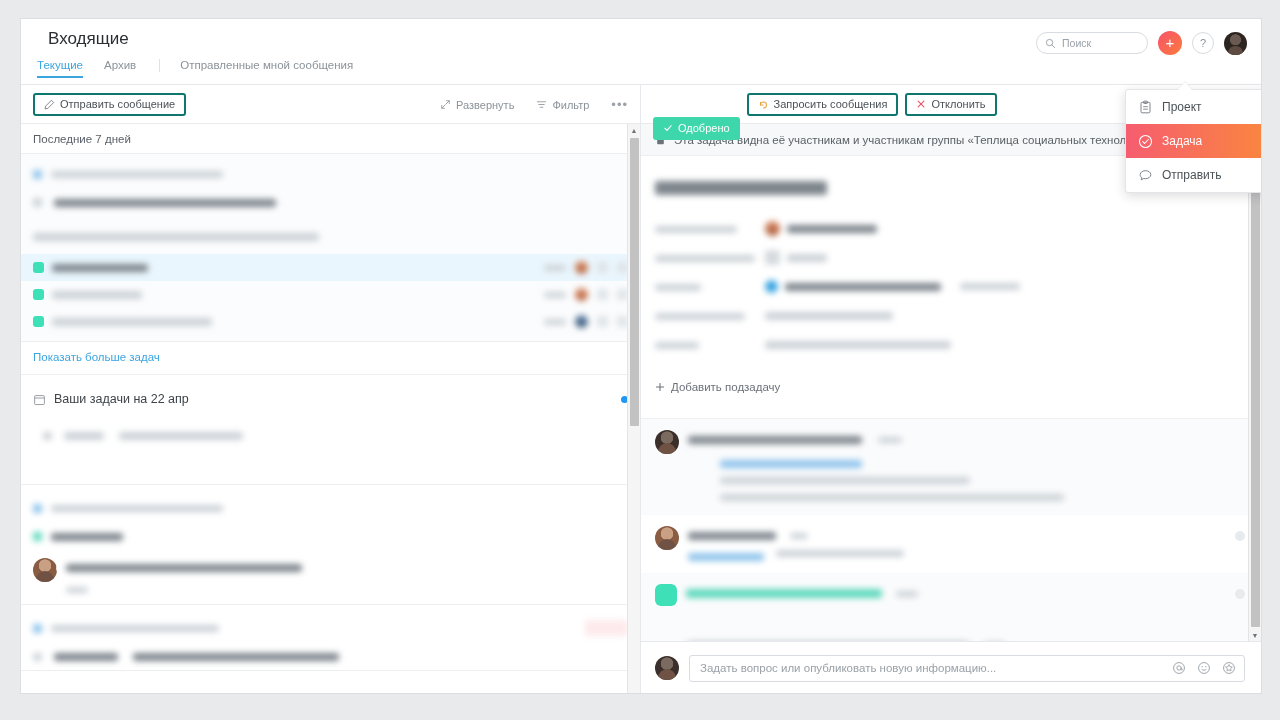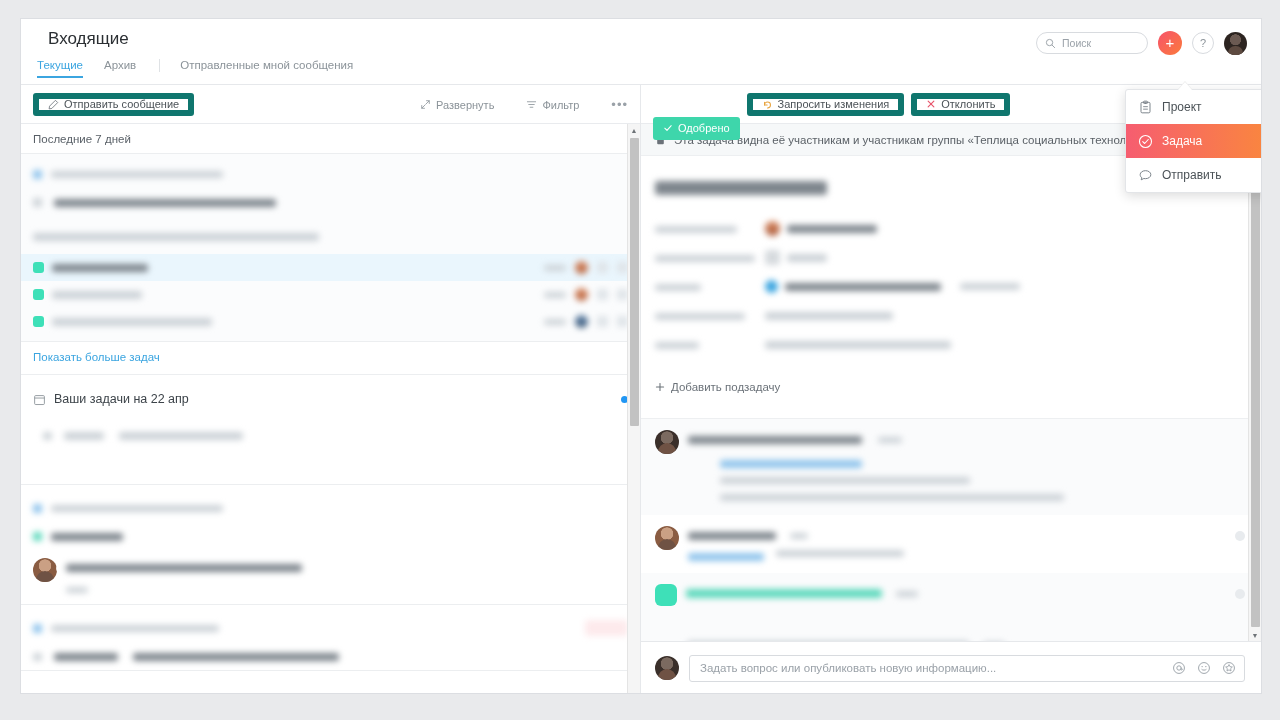--- a/index.html
+++ b/index.html
@@ -115,28 +115,28 @@
   }
   .right-pane { flex: 1; position: relative; background: #fff; }
 
   
   .l-toolbar {
     height: 39px; border-bottom: 1px solid #e9ebee;
     display: flex; align-items: center; padding: 0 12px;
     position: relative;
   }
   .btn-outline {
-    height: 23px; border: 6px solid #0f766e; border-radius: 3px;
+    height: 23px; border: 2px solid #0f766e; border-radius: 3px;
     display: inline-flex; align-items: center; gap: 5px;
     padding: 0 9px; font-size: 11px; color: #4b5257;
     background: #fff; cursor: pointer; white-space: nowrap;
   }
   .l-tools-right {
     position: absolute; right: 12px; top: 0; height: 39px;
-    display: flex; align-items: center; gap: 32px;
+    display: flex; align-items: center; gap: 22px;
   }
   .tool-link {
     display: inline-flex; align-items: center; gap: 5px;
     font-size: 11px; color: #8b9399; cursor: pointer; white-space: nowrap;
   }
   .dots { font-size: 13px; color: #9aa1a8; letter-spacing: 1px; cursor: pointer; }
 
   
   .list { position: absolute; top: 39px; left: 0; right: 0; bottom: 0; overflow: hidden; }
   .sec-head {
@@ -483,21 +483,21 @@
           <svg width="10" height="10" viewBox="0 0 14 14">
             <path d="M2.5 7.3 5.6 10.4 11.5 3.8" fill="none" stroke="#ffffff" stroke-width="1.5" stroke-linecap="round" stroke-linejoin="round"></path>
           </svg>
           <span>Одобрено</span>
         </button>
         <div class="btn-outline">
           <svg width="11" height="11" viewBox="0 0 14 14">
             <path d="M3.2 7.6a3.8 3.8 0 1 1 3.8 3.8" fill="none" stroke="#e8a33d" stroke-width="1.3" stroke-linecap="round"></path>
             <path d="M3.2 4.3v3.4h3.4" fill="none" stroke="#e8a33d" stroke-width="1.3" stroke-linecap="round" stroke-linejoin="round"></path>
           </svg>
-          <span>Запросить изменения</span>
+          <span>Запросить сообщения</span>
         </div>
         <div class="btn-outline">
           <svg width="10" height="10" viewBox="0 0 14 14">
             <line x1="3" y1="3" x2="11" y2="11" stroke="#e8556b" stroke-width="1.6" stroke-linecap="round"></line>
             <line x1="11" y1="3" x2="3" y2="11" stroke="#e8556b" stroke-width="1.6" stroke-linecap="round"></line>
           </svg>
           <span>Отклонить</span>
         </div>
         <div class="dots r-dots">•••</div>
       </div>

